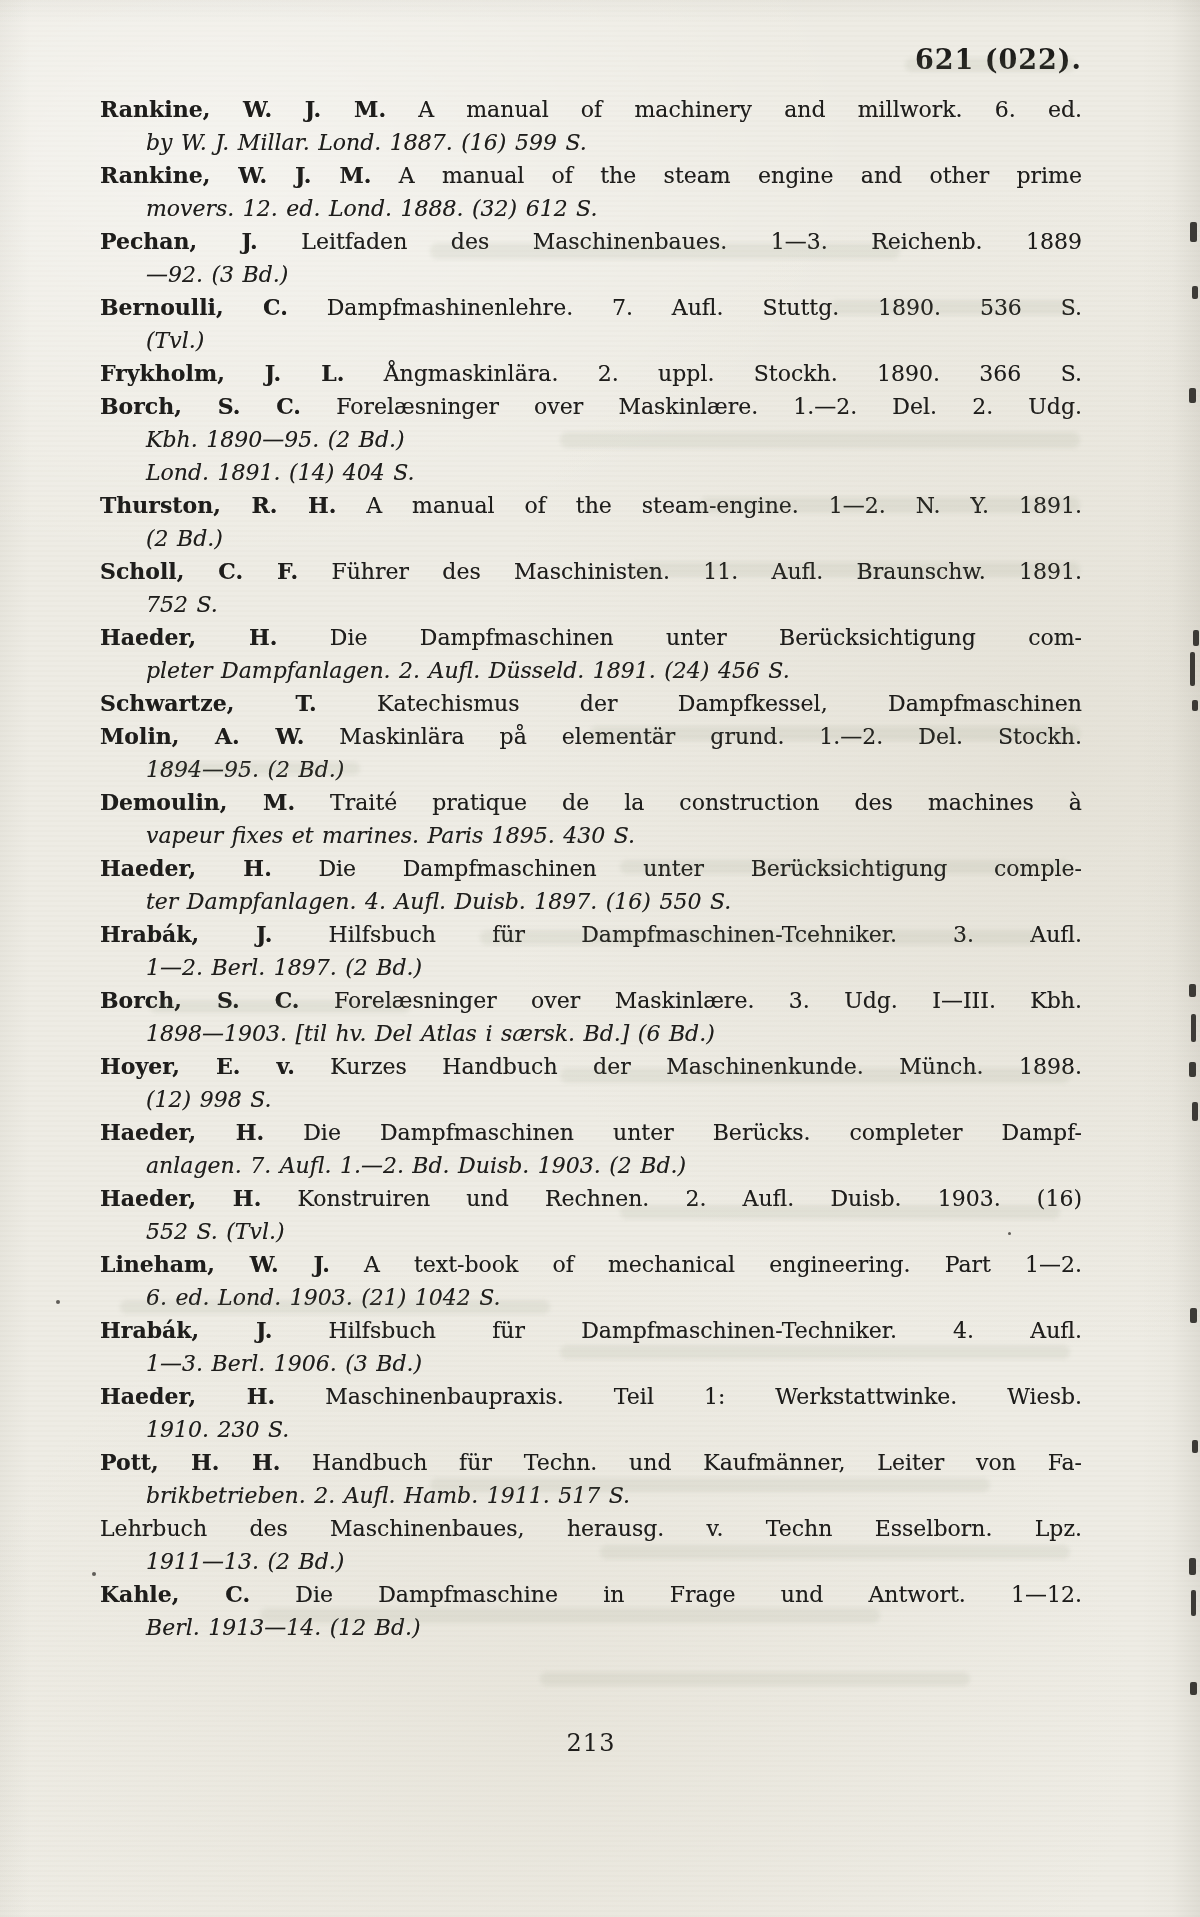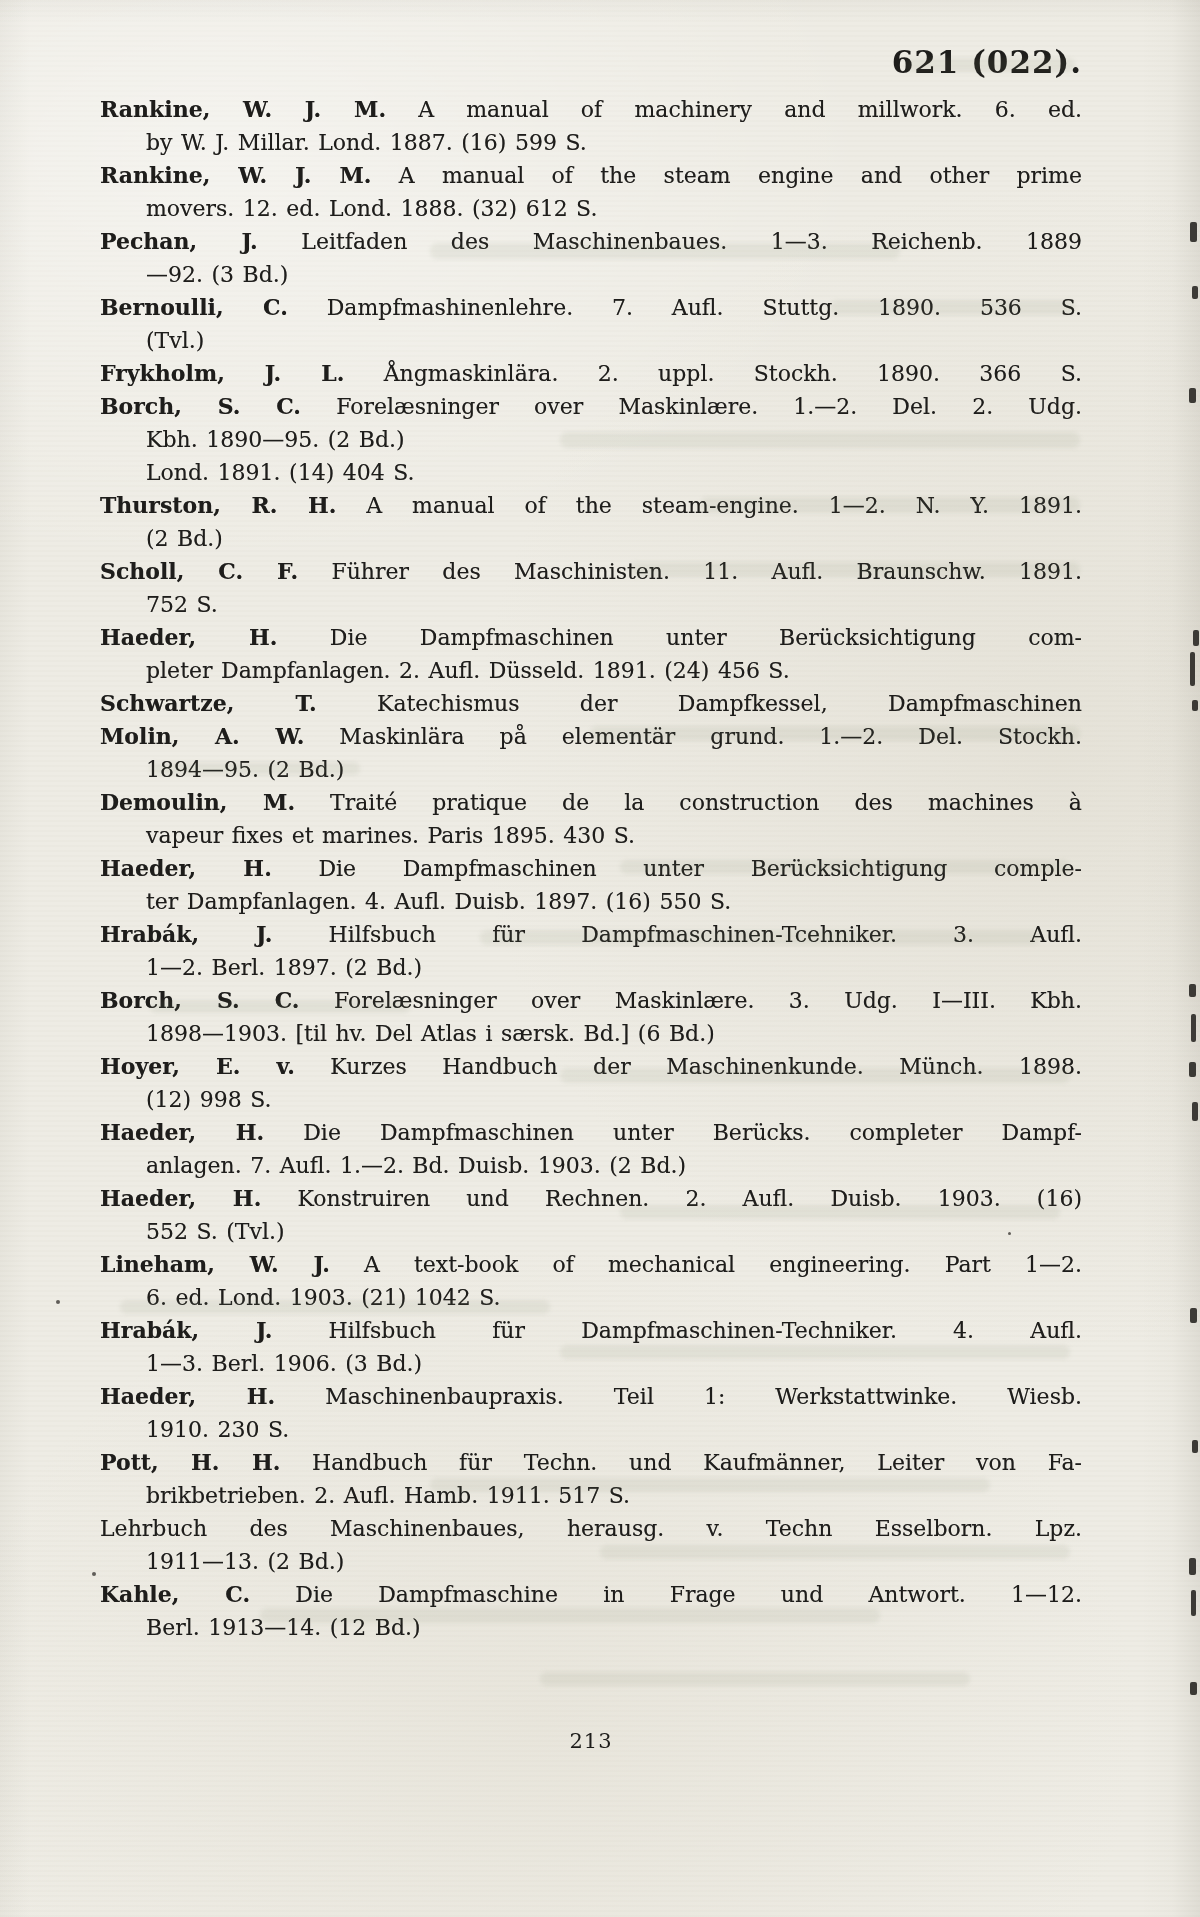--- a/index.html
+++ b/index.html
@@ -28,50 +28,50 @@
       linear-gradient(to left, rgba(90,85,70,0.10), rgba(90,85,70,0.02) 28px, rgba(0,0,0,0) 60px),
       linear-gradient(to right, rgba(90,85,70,0.05), rgba(0,0,0,0) 30px),
       linear-gradient(to bottom, rgba(90,85,70,0.04), rgba(0,0,0,0) 22px);
   }
   .classmark {
     position: absolute;
     top: 44px;
     left: 0;
     width: 1082px;
     text-align: right;
-    font-size: 31px;
+    font-size: 27px;
     font-weight: bold;
     letter-spacing: 1px;
   }
   .content {
     position: absolute;
     left: 100px;
     top: 93px;
     width: 982px;
   }
   .entry { margin: 0; }
   .line {
     font-size: 22px;
     line-height: 33px;
     text-align: justify;
     text-align-last: justify;
     word-spacing: 1.5px;
     white-space: normal;
     text-shadow: 0 0 0.6px rgba(25,25,25,0.45);
   }
-  .line.cont { padding-left: 46px; }
+  .line.cont { padding-left: 46px; font-style: italic; }
   .line.last { text-align-last: left; }
   .author { font-weight: bold; }
   .page-number {
     position: absolute;
     top: 1729px;
     left: 0;
     width: 1182px;
     text-align: center;
-    font-size: 21px;
+    font-size: 24px;
     letter-spacing: 1px;
   }
   .ghost {
     position: absolute;
     background: rgba(125,133,108,0.10);
     border-radius: 9px;
     filter: blur(2px);
     pointer-events: none;
   }
   .edge-mark {

